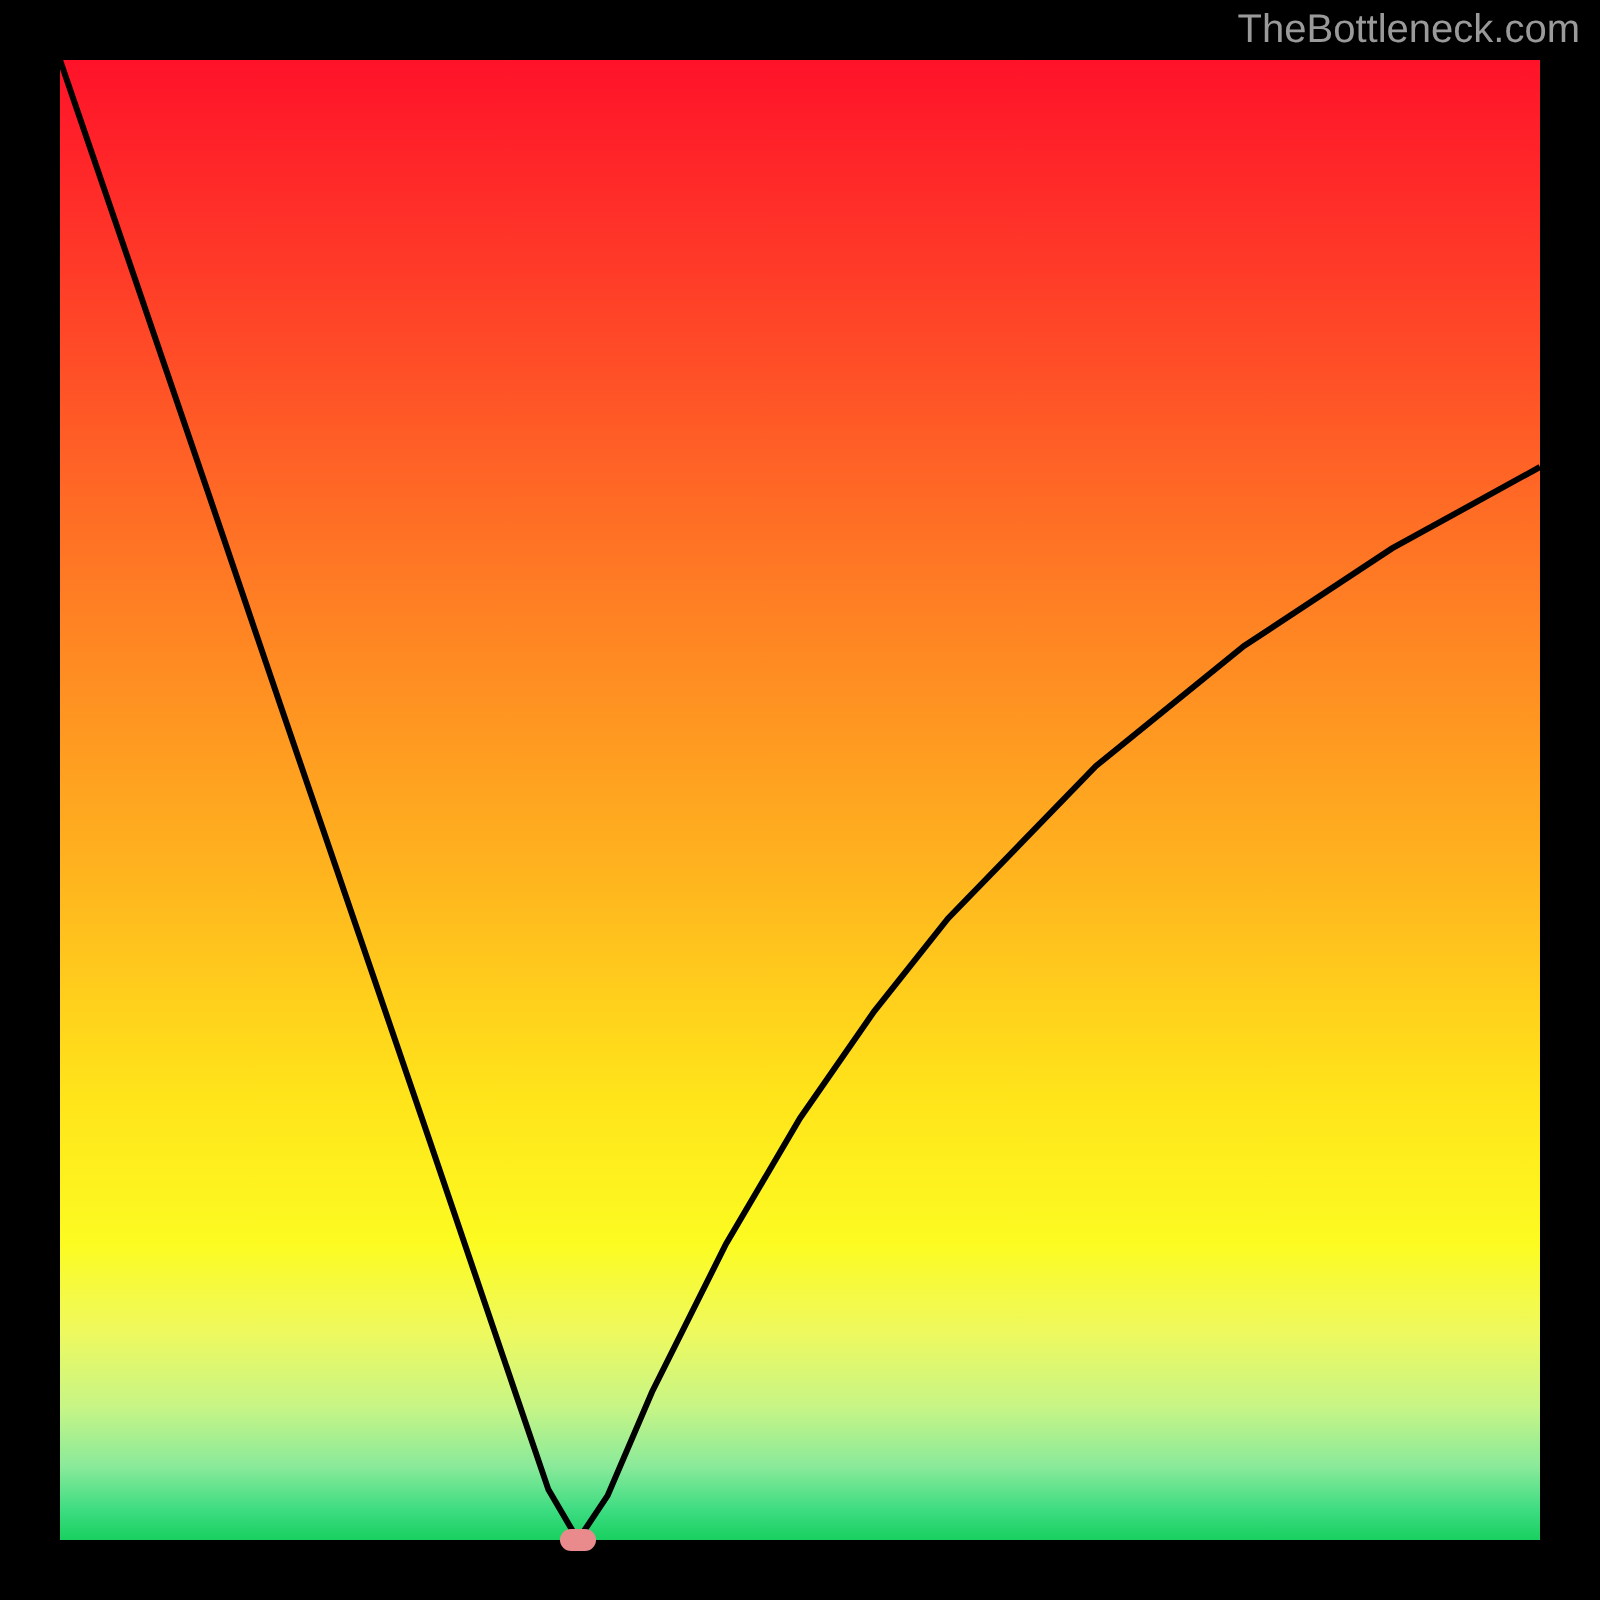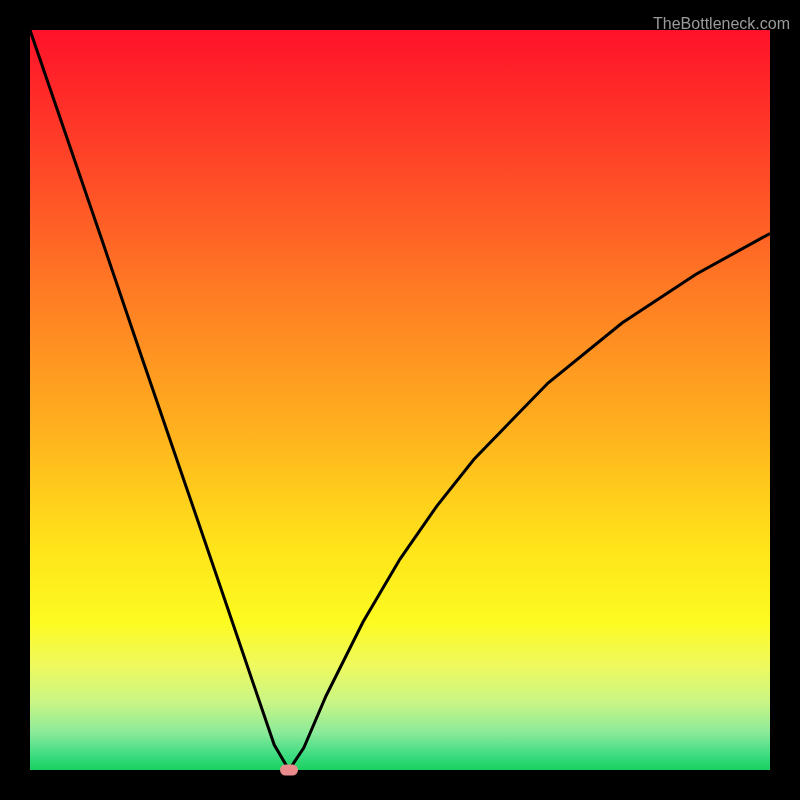--- a/index.html
+++ b/index.html
@@ -1,24 +1,24 @@
 <!DOCTYPE html>
 <html><head>
 <meta charset="utf-8">
 <style>
   * { margin: 0; padding: 0; box-sizing: border-box; }
   html, body { width: 800px; height: 800px; overflow: hidden; }
   body { background: #000; position: relative; }
   .watermark {
     position: absolute;
-    top: 15px;
+    top: 4px;
     right: 10px;
     color: #9a9a9a;
     font-family: Arial, Helvetica, sans-serif;
-    font-size: 16px;
+    font-size: 20px;
     z-index: 20;
   }
   .plot-area {
     position: absolute;
     left: 30px;
     top: 30px;
     width: 740px;
     height: 740px;
     background: linear-gradient(to bottom,
       #ff1229 0%,

